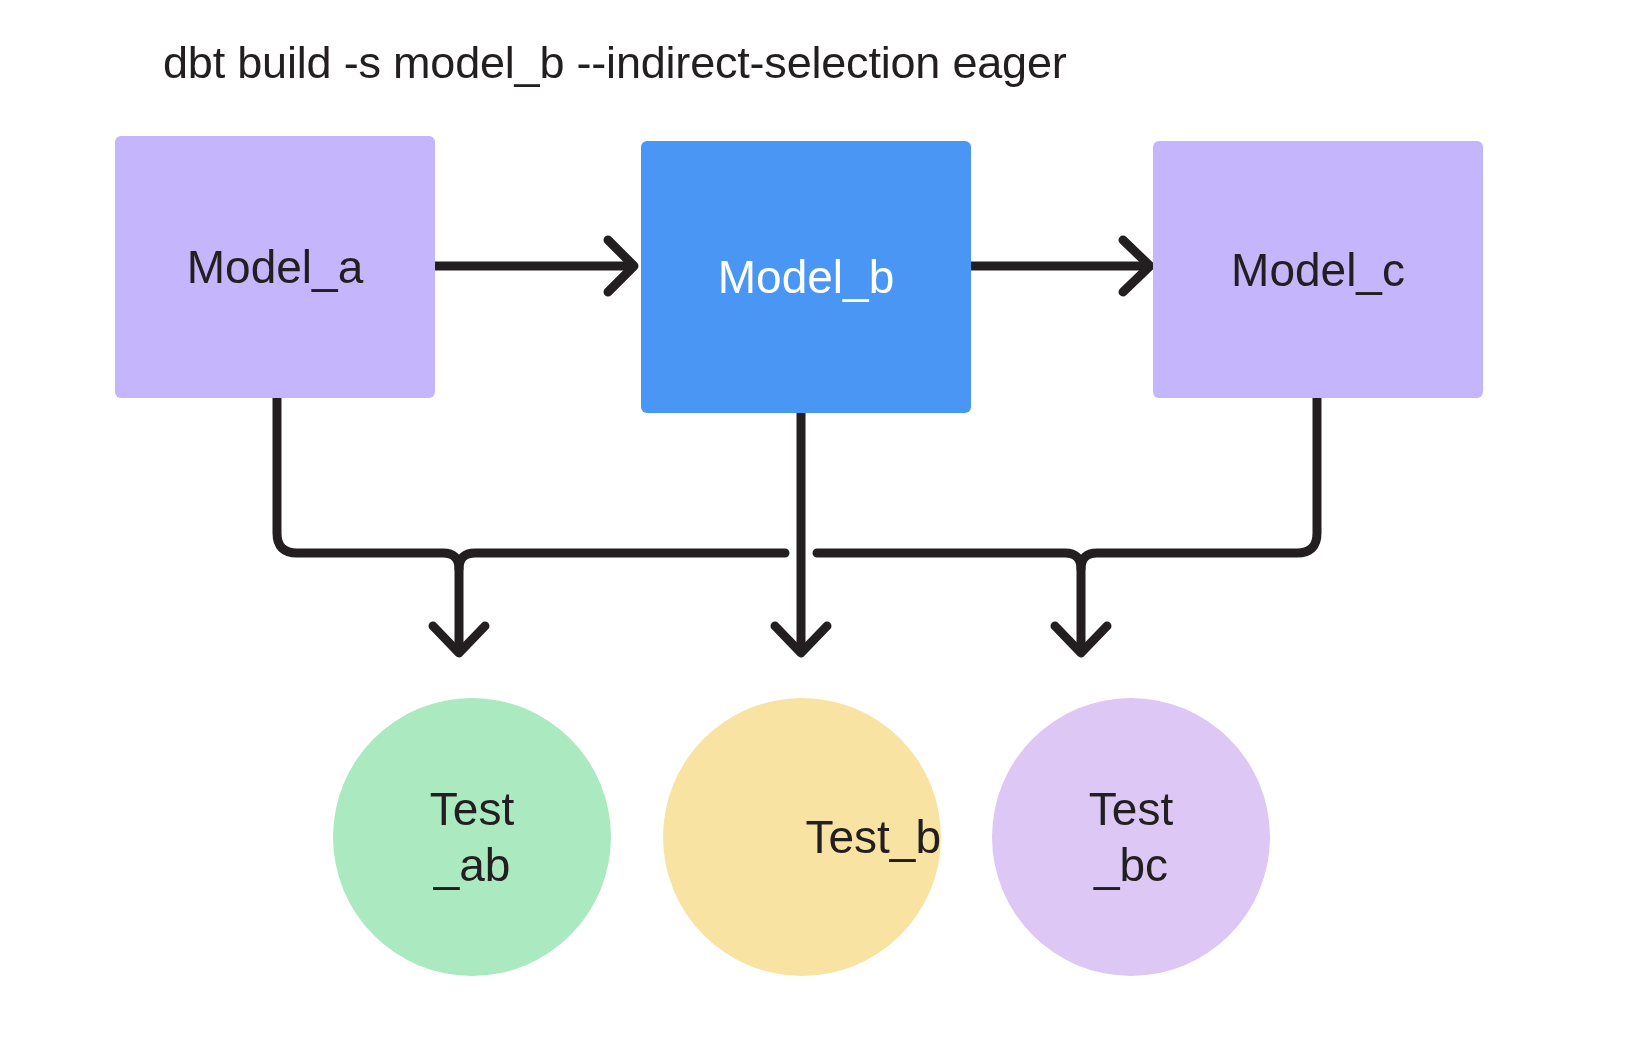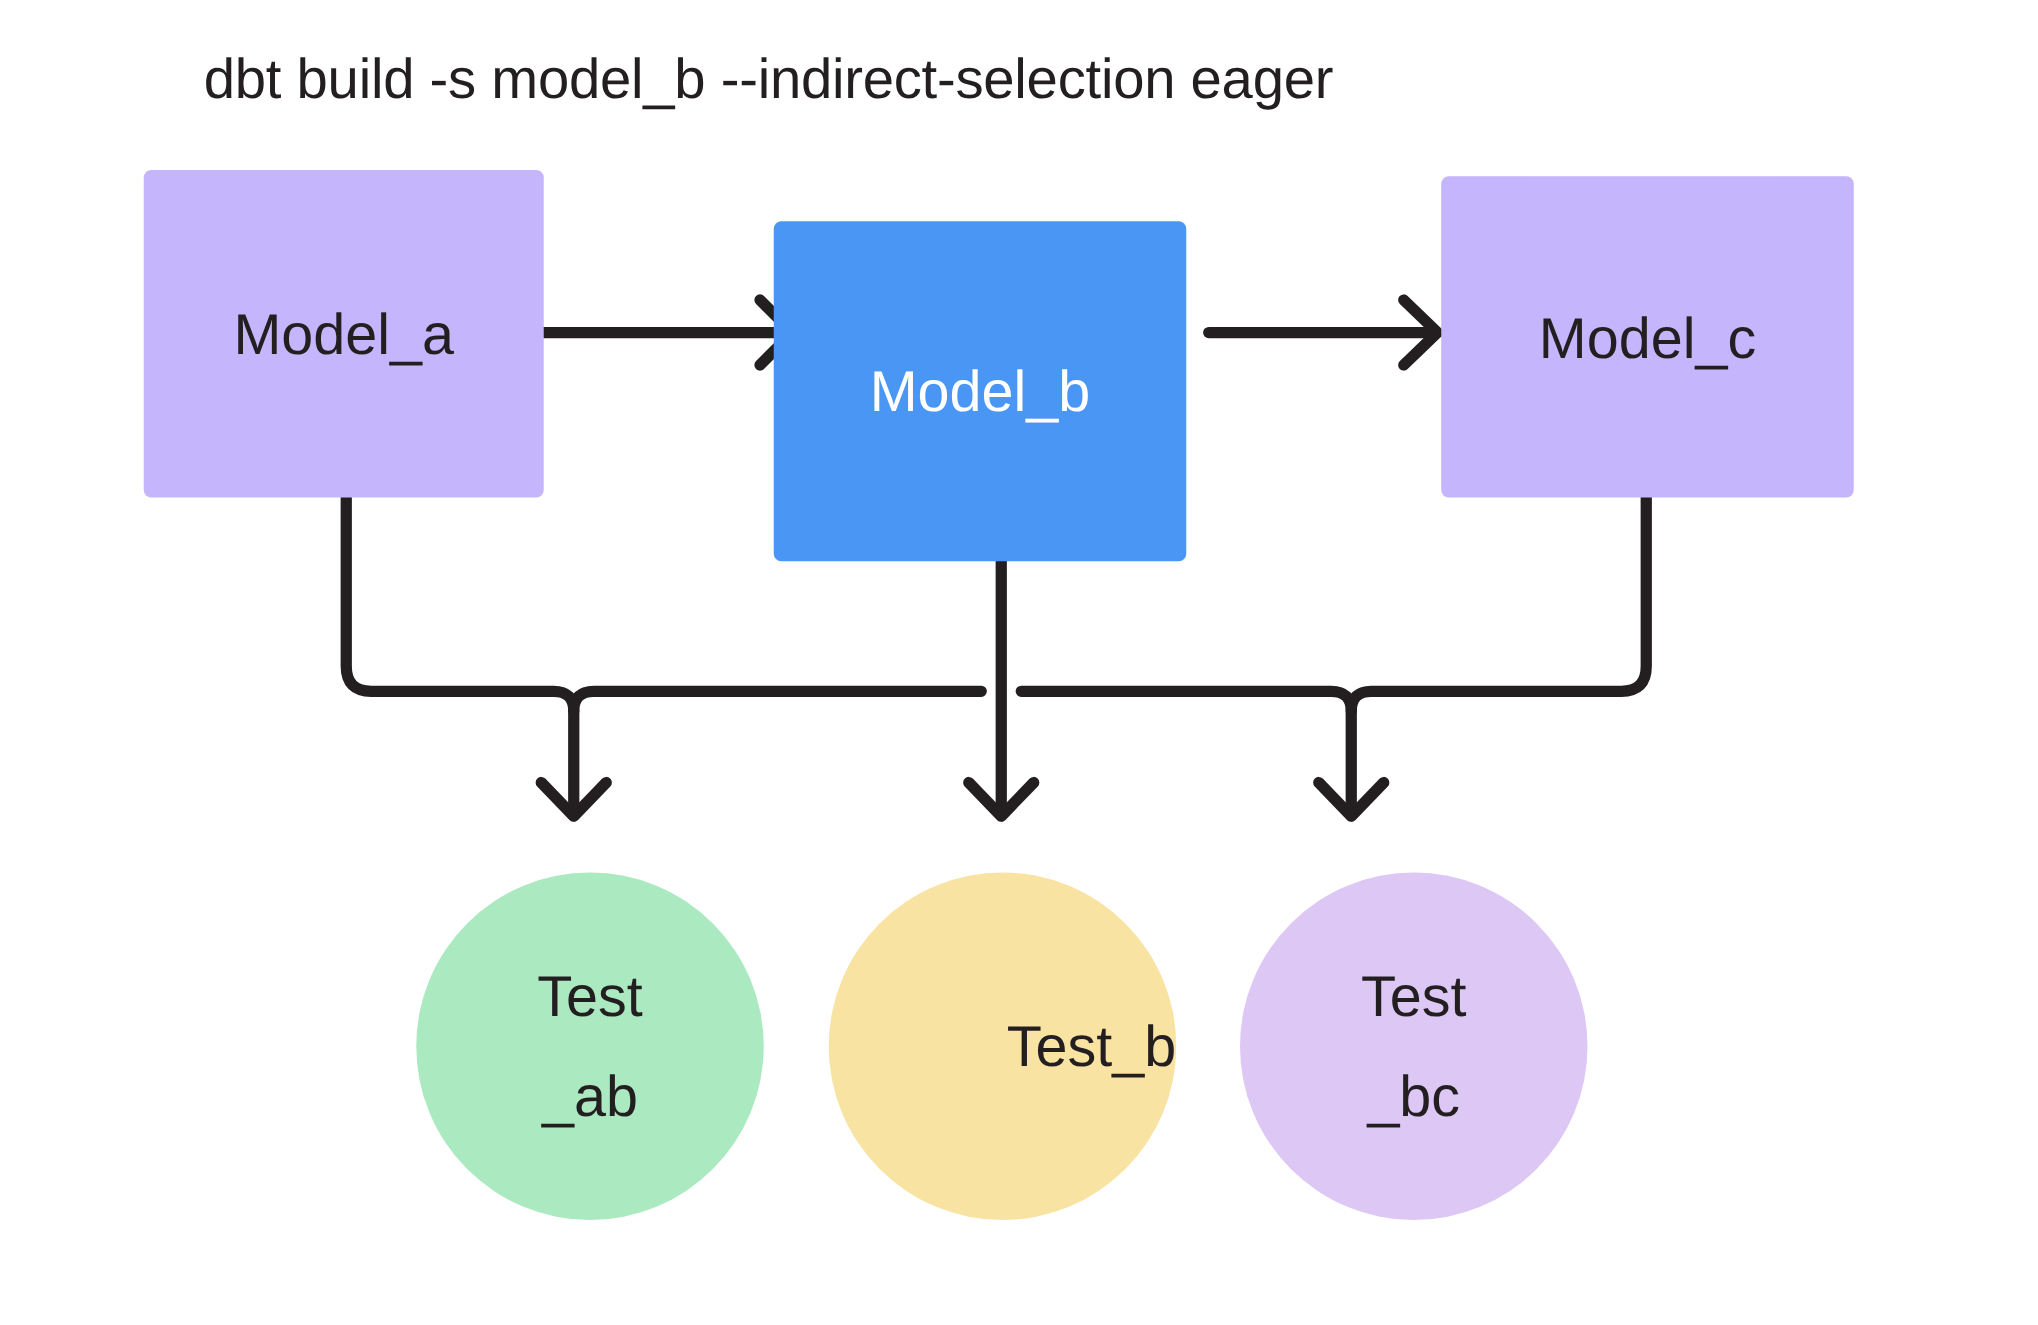--- a/index.html
+++ b/index.html
@@ -38,34 +38,34 @@
     font-size:46px;
     line-height:50px;
     white-space:nowrap;
   }
   .box-gray{background:#c4b5fd;}
   .box-gray .node-label{color:#231f20;}
   .box-blue{background:#4a96f5;}
   .box-blue .node-label{color:#ffffff;}
 
   #node-model-a{left:115px;top:136px;width:320px;height:262px;}
-  #node-model-b{left:619px;top:141px;width:330px;height:272px;margin-top:36px;}
+  #node-model-b{left:641px;top:141px;width:330px;height:272px;}
   #node-model-c{left:1153px;top:141px;width:330px;height:257px;align-items:center;}
 
   
   .node-circle{
     position:absolute;
     border-radius:50%;
     display:flex;align-items:center;justify-content:center;
     text-align:center;
     box-sizing:border-box;
   }
   .node-circle .node-label{
     font-size:46px;
-    line-height:80px;
+    line-height:56px;
     color:#231f20;
     white-space:pre-line;
   }
   #node-test-ab{left:333px;top:698px;width:278px;height:278px;background:#abe9c1;}
   #node-test-b {left:663px;top:698px;width:278px;height:278px;background:#f8e3a3;justify-content:flex-end;}
   #node-test-bc{left:992px;top:698px;width:278px;height:278px;background:#ddc7f5;}
 
   #node-test-b .node-label{line-height:50px;}
 </style>
 </head>

